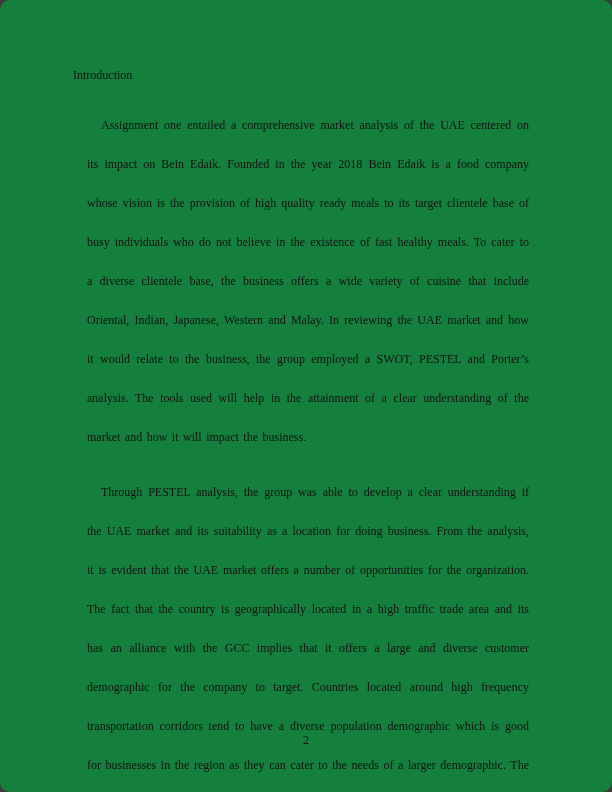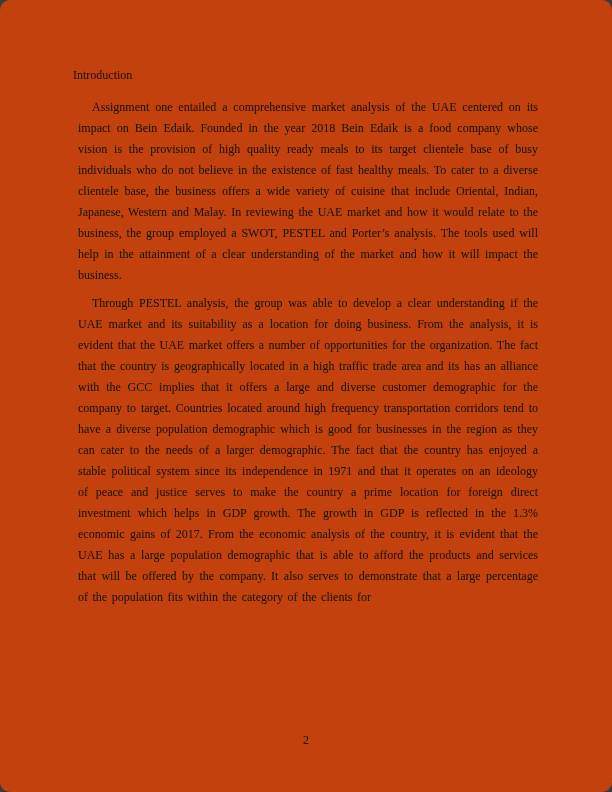--- a/index.html
+++ b/index.html
@@ -10,45 +10,45 @@
     background: #3b3b3b;
     overflow: hidden;
   }
 
   .doc-page {
     position: absolute;
     inset: 0;
     width: 612px;
     height: 792px;
     box-sizing: border-box;
-    background: #c2410c;
+    background: #15803d;
     border-radius: 10px;
     font-family: "Liberation Serif", "DejaVu Serif", serif;
     font-size: 12px;
     color: #111111;
     padding: 62px 67px 0 71px;
   }
 
   .doc-body {
     line-height: 27.6px;
   }
 
   .doc-heading {
     margin: 0 0 0 2px;
     font-size: 12px;
     font-weight: normal;
     line-height: 27.6px;
     color: #111111;
   }
 
   .doc-paragraph {
-    margin: 7px;
+    margin: 16px;
     text-align: justify;
     text-indent: 14px;
-    line-height: 21px;
+    line-height: 39px;
     word-spacing: 1.5px;
   }
 
   .page-number {
     position: absolute;
     left: 0;
     right: 0;
     bottom: 44px;
     text-align: center;
     font-size: 12px;

